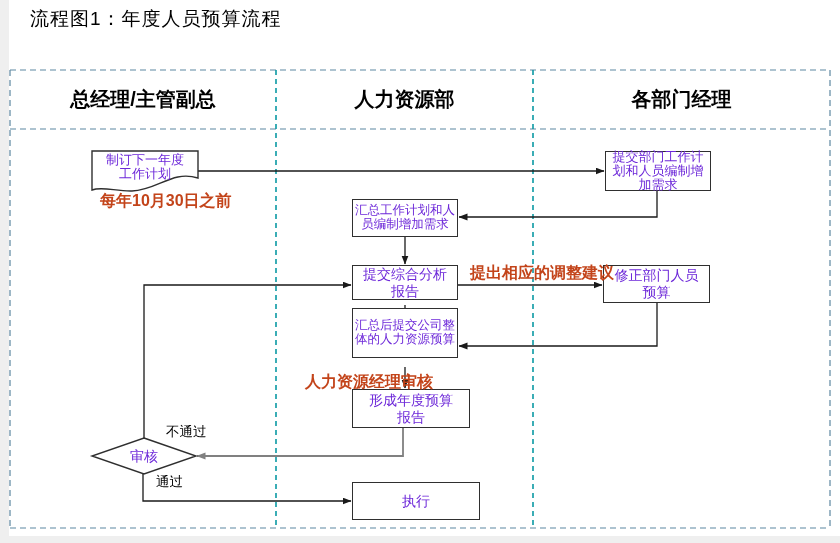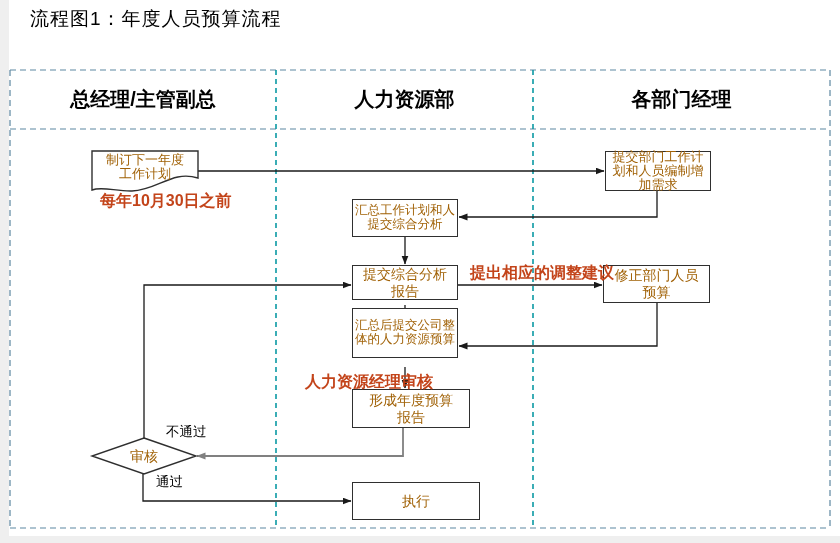--- a/index.html
+++ b/index.html
@@ -20,21 +20,21 @@
   .frame-line{stroke:var(--frame);stroke-width:1.2;stroke-dasharray:6 4;fill:none}
   .divider-line{stroke:var(--lane-divider);stroke-width:1.6;stroke-dasharray:5 4;fill:none}
   .conn{stroke:var(--connector);stroke-width:1.3;fill:none}
   .conn-grey{stroke:var(--connector-grey);stroke-width:1.8;fill:none}
   .shape{fill:#ffffff;stroke:#2f2f2f;stroke-width:1.4}
   .arrow-black{fill:var(--connector)}
   .arrow-grey{fill:var(--connector-grey)}
   .lane-header{position:absolute;top:70px;height:58px;display:flex;align-items:center;justify-content:center;
     font-size:20px;font-weight:bold;color:#000}
   .node{position:absolute;display:flex;align-items:center;justify-content:center;text-align:center;
-    background:#fff;border:1.5px solid #2f2f2f;color:#a16207;white-space:pre-line;line-height:1.15}
+    background:#fff;border:1.5px solid #2f2f2f;color:#6d28d9;white-space:pre-line;line-height:1.15}
   .node.no-border{background:transparent;border:none}
   .fs-s{font-size:12.5px;line-height:1.1}
   .fs-m{font-size:13px;line-height:1.08}
   .fs-l{font-size:14px;line-height:1.2}
   .annot{position:absolute;font-size:16px;font-weight:bold;color:var(--annotation);white-space:nowrap}
   .edge-label{position:absolute;font-size:13.5px;color:#000;white-space:nowrap}
 </style>
 </head>
 <body>
 
@@ -90,21 +90,21 @@
   </div>
 
   <div class="node no-border fs-m" style="left:92px;top:152px;width:106px;height:30px">制订下一年度
 工作计划</div>
 
   <div class="node fs-m" style="left:605px;top:151px;width:106px;height:40px">提交部门工作计
 划和人员编制增
 加需求</div>
 
   <div class="node fs-s" style="left:352px;top:199px;width:106px;height:38px">汇总工作计划和人
-提交综合分析</div>
+员编制增加需求</div>
 
   <div class="node fs-l" style="left:352px;top:265px;width:106px;height:35px">提交综合分析
 报告</div>
 
   <div class="node fs-l" style="left:603px;top:265px;width:107px;height:38px">修正部门人员
 预算</div>
 
   <div class="node fs-s" style="left:352px;top:308px;width:106px;height:50px">汇总后提交公司整
 体的人力资源预算</div>
 

